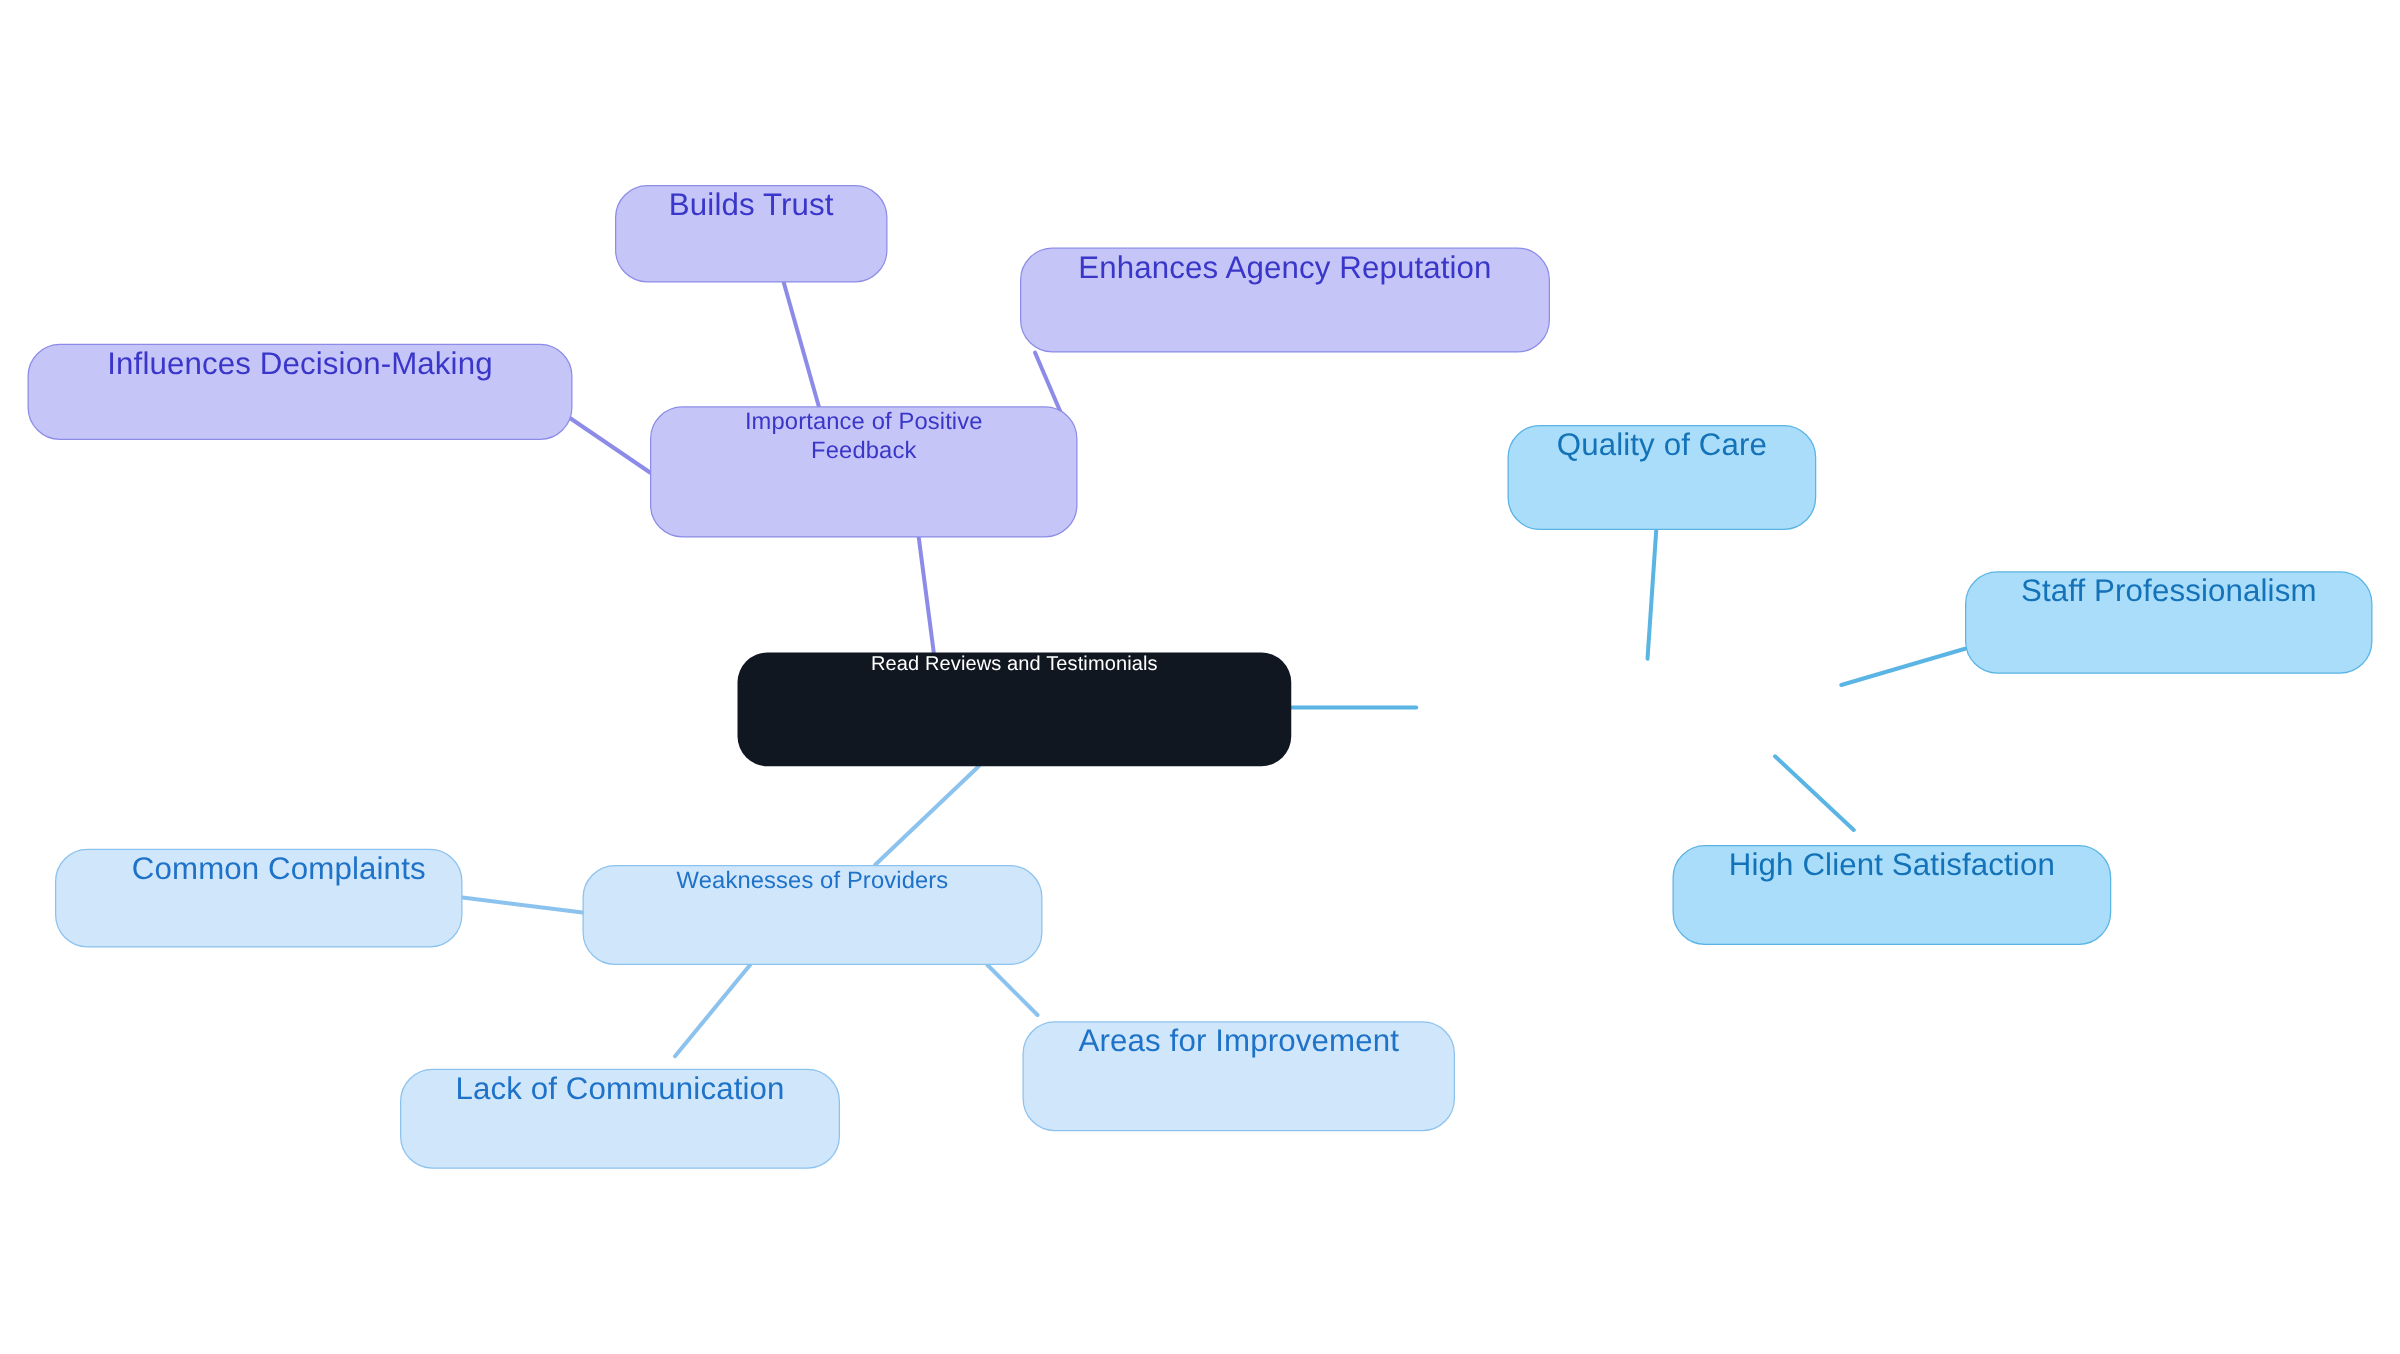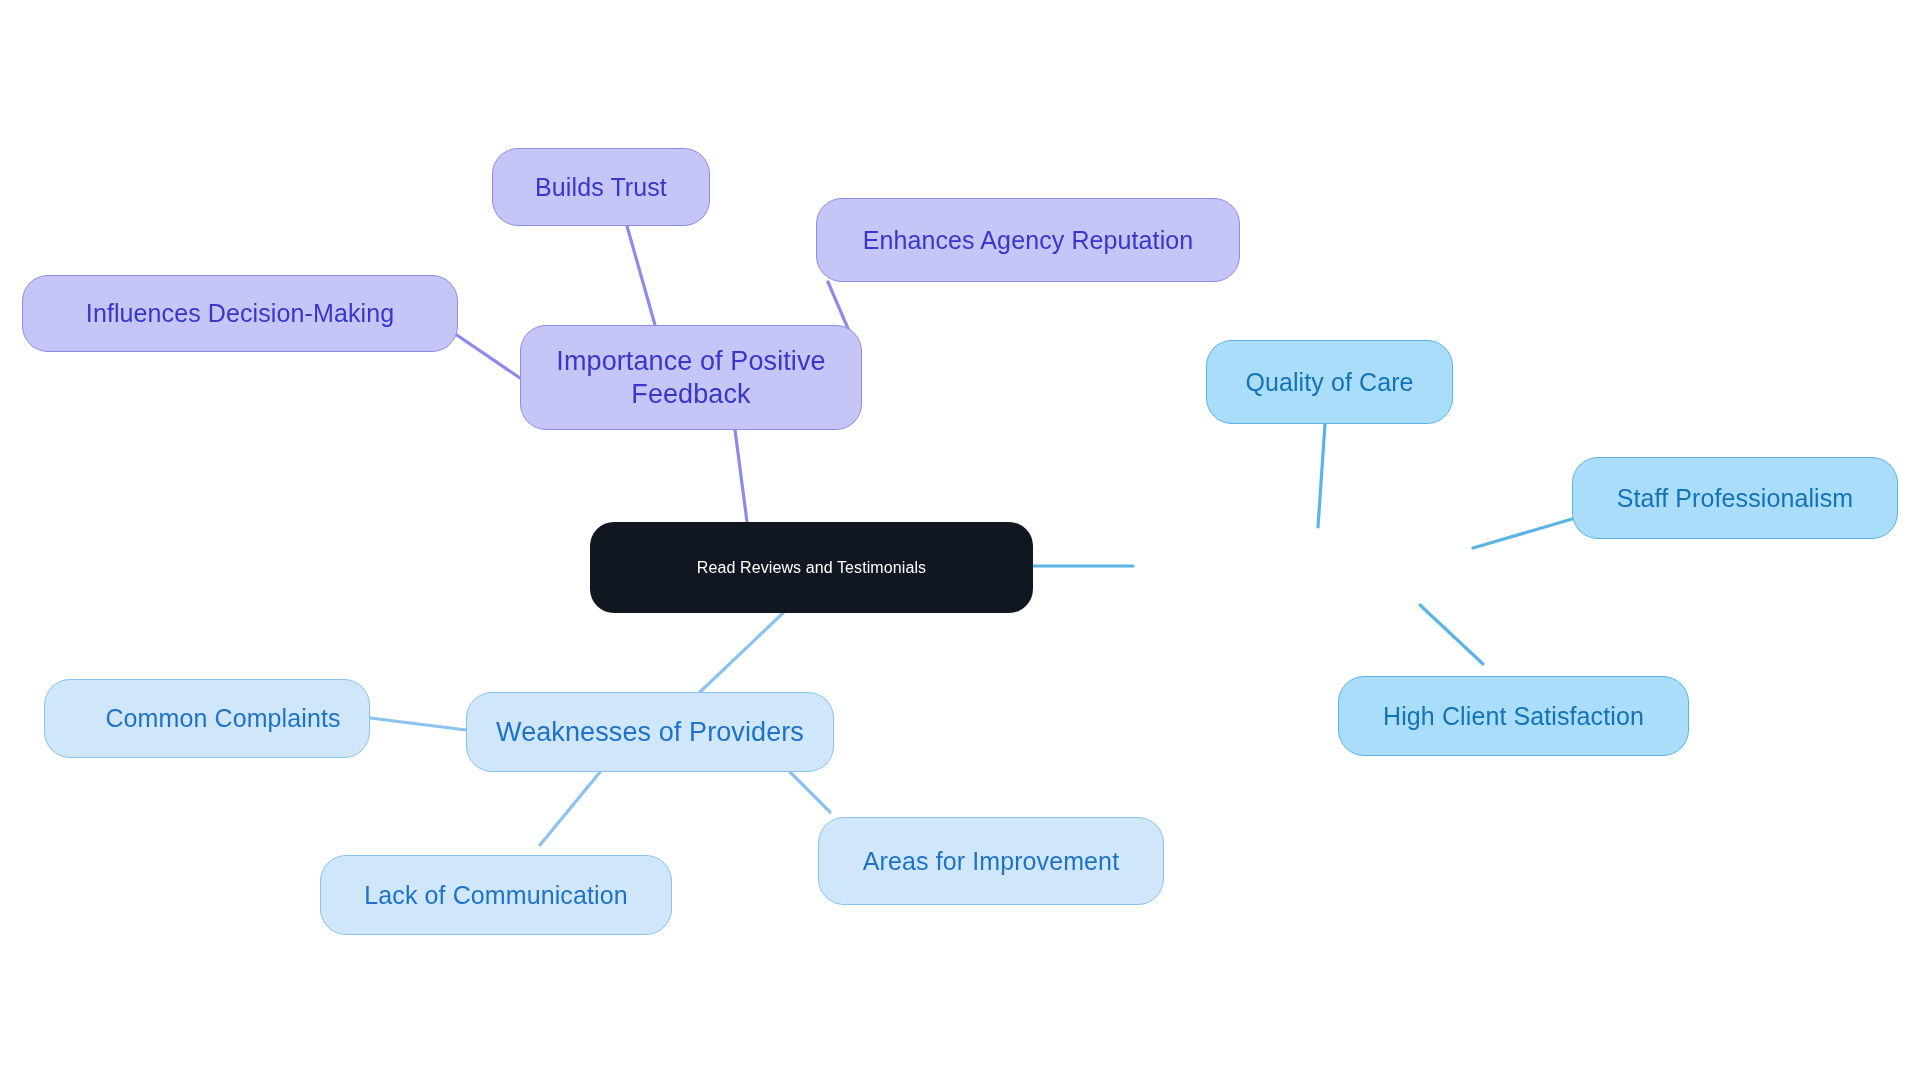--- a/index.html
+++ b/index.html
@@ -23,35 +23,35 @@
     left: 0;
     top: 0;
     width: 1920px;
     height: 1083px;
     pointer-events: none;
   }
   .mm-node {
     position: absolute;
     box-sizing: border-box;
     display: flex;
-    align-items: center;
+    align-items: flex-start;
     justify-content: center;
     text-align: center;
     border-style: solid;
     border-width: 1.5px;
     line-height: 1.22;
     white-space: pre-line;
     letter-spacing: 0.1px;
   }
   .mm-node.root {
     border-width: 0;
     font-size: 16px;
   }
   .mm-node.branch {
-    font-size: 27px;
+    font-size: 19px;
   }
   .mm-node.leaf {
     font-size: 25px;
   }
 </style>
 </head>
 <body>
 
 <div id="mindmap-canvas">
 

